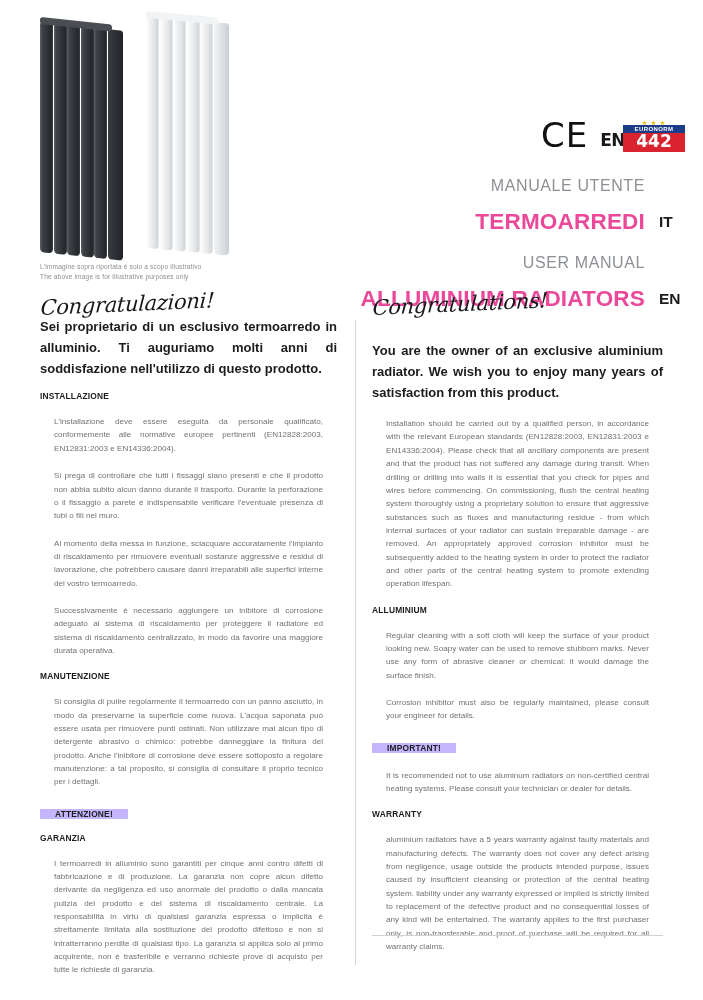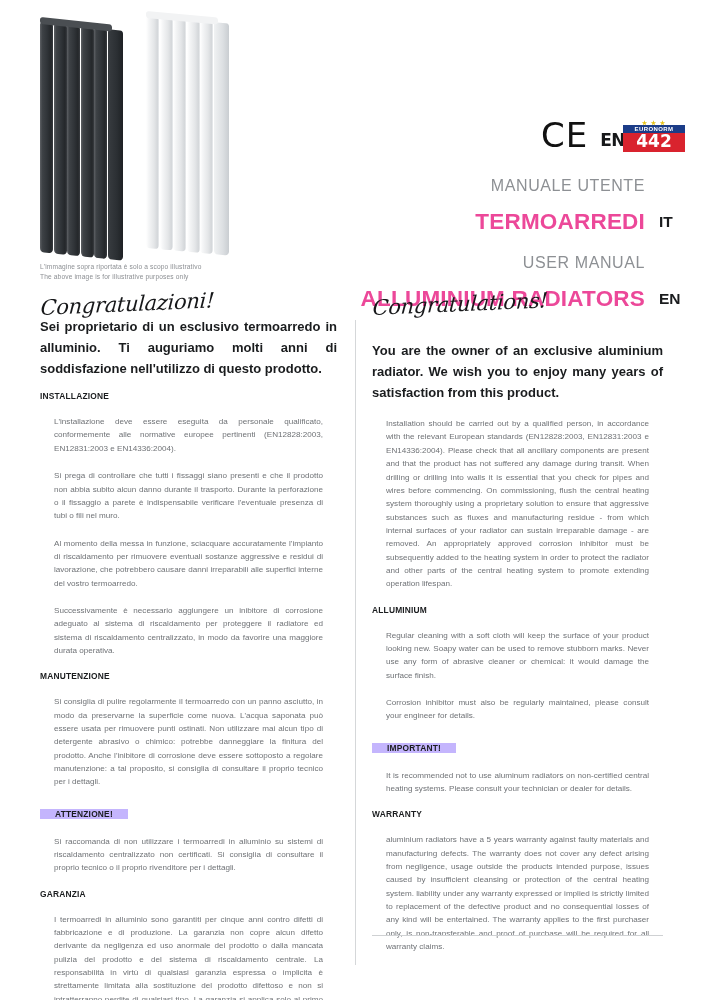--- a/index.html
+++ b/index.html
@@ -364,23 +364,20 @@
 
     <div class="sec">
       <div class="sec-title">MANUTENZIONE</div>
       <div class="sec-body">
         <p>Si consiglia di pulire regolarmente il termoarredo con un panno asciutto, in modo da preservarne la superficie come nuova. L'acqua saponata può essere usata per rimuovere punti ostinati. Non utilizzare mai alcun tipo di detergente abrasivo o chimico: potrebbe danneggiare la finitura del prodotto. Anche l'inibitore di corrosione deve essere sottoposto a regolare manutenzione: a tal proposito, si consiglia di consultare il proprio tecnico per i dettagli.</p>
       </div>
     </div>
 
     <div class="sec">
       <div class="sec-title hl">ATTENZIONE!</div>
-      <div class="sec-body">
-        <p>Si raccomanda di non utilizzare i termoarredi in alluminio su sistemi di riscaldamento centralizzato non certificati. Si consiglia di consultare il proprio tecnico o il proprio rivenditore per i dettagli.</p>
-      </div>
     </div>
 
     <div class="sec">
       <div class="sec-title">GARANZIA</div>
       <div class="sec-body">
         <p>I termoarredi in alluminio sono garantiti per cinque anni contro difetti di fabbricazione e di produzione. La garanzia non copre alcun difetto derivante da negligenza ed uso anormale del prodotto o dalla mancata pulizia del prodotto e del sistema di riscaldamento centrale. La responsabilità in virtù di qualsiasi garanzia espressa o implicita è strettamente limitata alla sostituzione del prodotto difettoso e non si intratterranno perdite di qualsiasi tipo. La garanzia si applica solo al primo acquirente, non è trasferibile e verranno richieste prove di acquisto per tutte le richieste di garanzia.</p>
       </div>
     </div>
   </div>
 

